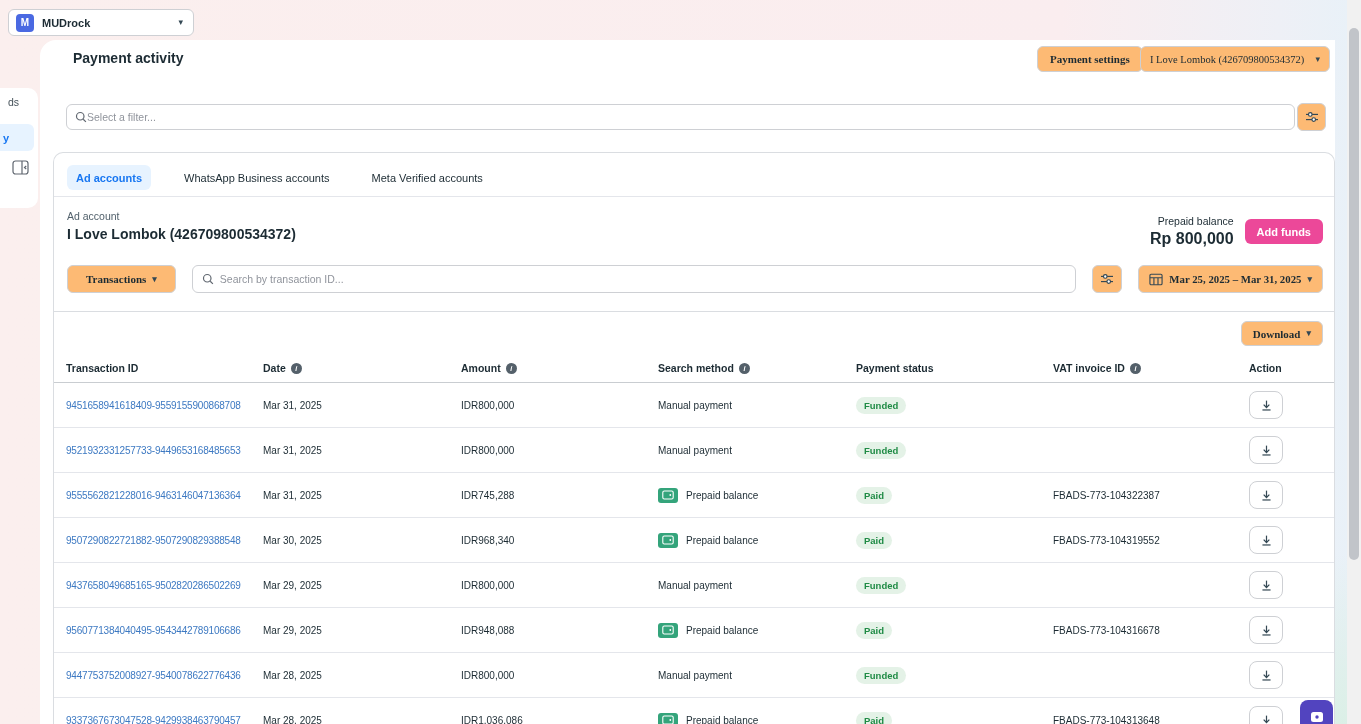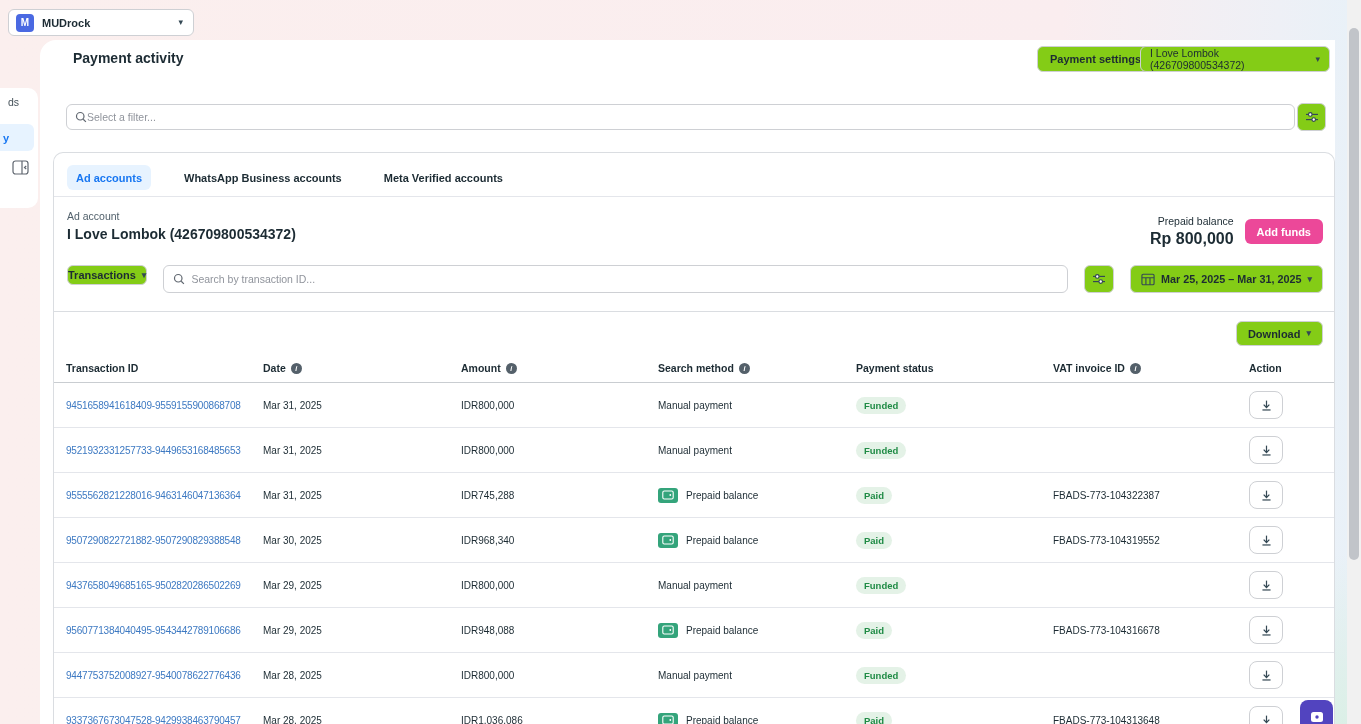--- a/index.html
+++ b/index.html
@@ -43,23 +43,23 @@
 
   
   .main-card {
     position:absolute; left:40px; top:40px; width:1295px; height:684px;
     background:#fff; border-radius:16px 0 0 0;
   }
   .page-title { position:absolute; left:33px; top:10px; font-size:14px; font-weight:700; }
 
   .btn {
     display:inline-flex; align-items:center; justify-content:center; gap:6px;
-    background:#84cc16; border:1px solid #ced0d4; border-radius:6px;
+    background:#fdba74; border:1px solid #ced0d4; border-radius:6px;
     font-size:11px; font-weight:600; color:#1c2b33; cursor:pointer;
-    font-family:Liberation Sans, sans-serif;
+    font-family:Liberation Serif, serif;
   }
   .settings-btn { position:absolute; left:997px; top:6px; height:26px; padding:0 12px; }
   .account-select {
     position:absolute; left:1100px; top:6px; width:190px; height:26px;
     padding:0 9px; justify-content:space-between; font-weight:400; font-size:10.5px;
   }
 
   .filter-input-wrap {
     position:absolute; left:26px; top:64px; width:1229px; height:26px;
     border:1px solid #ced0d4; border-radius:6px; background:#fff;
@@ -73,39 +73,39 @@
   .icon-btn { position:absolute; width:29px; height:28px; }
   .filter-icon-btn { left:1257px; top:63px; }
 
   
   .sub-card {
     position:absolute; left:13px; top:112px; width:1282px; height:572px;
     border:1px solid #dadde1; border-bottom:none; border-radius:10px 10px 0 0;
     background:#fff; overflow:hidden;
   }
   .tabs { height:44px; border-bottom:1px solid #e4e6eb; display:flex; gap:24px; padding:12px 0 0 13px; }
-  .tab { font-size:11px; font-weight:700; height:25px; display:flex; align-items:center;
+  .tab { font-size:11px; font-weight:400; height:25px; display:flex; align-items:center;
          padding:0 9px; border-radius:6px; cursor:pointer; color:#1c2b33; }
   .tab.active { background:#e7f3ff; color:#1877f2; font-weight:700; }
 
   .account-row { height:56px; display:flex; justify-content:space-between; padding:13px 11px 0 13px; }
   .acct-label { font-size:10.5px; color:#51606b; }
   .acct-name { font-size:14px; font-weight:700; margin-top:4px; }
   .balance-side { display:flex; align-items:center; gap:11px; }
   .balance-text { text-align:right; }
   .balance-label { font-size:10.5px; color:#1c2b33; }
   .balance-value { font-size:16px; font-weight:700; margin-top:3px; }
   .add-funds {
     height:25px; padding:0 12px; background:#ec4899; color:#fff; border:none;
     border-radius:6px; font-size:11px; font-weight:700; cursor:pointer;
     font-family:"Liberation Sans", sans-serif;
   }
 
   .tx-toolbar { height:42px; display:flex; align-items:flex-start; gap:16px; padding:12px 11px 0 13px; }
-  .tx-type-btn { height:20px; padding:0 0; }
+  .tx-type-btn { height:28px; padding:0 18px; }
   .search-wrap {
     flex:1; height:28px; border:1px solid #ced0d4; border-radius:6px;
     display:flex; align-items:center; padding:12px 9px; gap:6px;
   }
   .tb-icon-btn { width:30px; height:28px; position:static; }
   .date-btn { height:28px; padding:0 10px; font-size:10.8px; }
 
   .section-divider { border-top:1px solid #dadde1; margin-top:16px; }
   .download-row { display:flex; justify-content:flex-end; padding:9px 11px 8px 0; }
   .download-btn { height:25px; padding:0 11px; }

